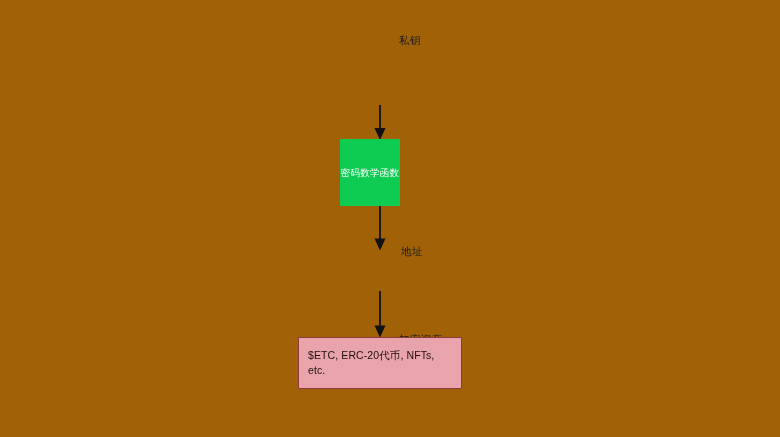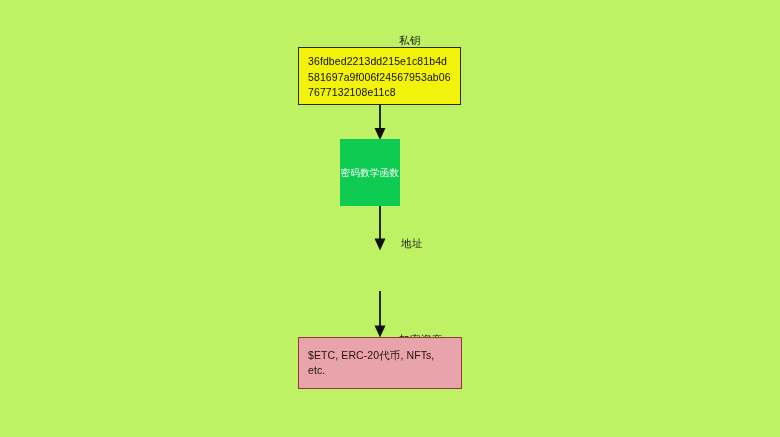--- a/index.html
+++ b/index.html
@@ -11,21 +11,21 @@
     height: 437px;
     background: #ffffff;
     font-family: "Liberation Sans", "DejaVu Sans", sans-serif;
     overflow: hidden;
   }
 
   #canvas {
     position: relative;
     width: 780px;
     height: 437px;
-    background: #bef264;
+    background: #a16207;
   }
 
   
   .node {
     position: absolute;
     box-sizing: border-box;
     display: flex;
     align-items: center;
   }
 
@@ -105,21 +105,21 @@
   
   .node-label {
     position: absolute;
     font-size: 10.5px;
     line-height: 14px;
     color: #1a1a1a;
     white-space: nowrap;
     letter-spacing: 0.4px;
   }
   .label-privatekey { left: 399px; top: 33px; }
-  .label-address    { left: 401px; top: 236px; }
+  .label-address    { left: 401px; top: 244px; }
   .label-assets     { left: 399px; top: 332px; }
 
   
   .connector {
     position: absolute;
     left: 0;
     top: 0;
     width: 780px;
     height: 437px;
     pointer-events: none;
@@ -143,23 +143,20 @@
     </g>
 
     <g>
       <line x1="380" y1="291" x2="380" y2="330" stroke="#111111" stroke-width="1.8"></line>
       <polygon points="380,337.5 374.5,325.5 385.5,325.5" fill="#111111"></polygon>
     </g>
   </svg>
 
   <div class="node-label label-privatekey">私钥</div>
 
-  <div class="node node-privatekey">
-    <span class="node-text">36fdbed2213dd215e1c81b4d581697a9f006f24567953ab067677132108e11c8</span>
-  </div>
 
   <div class="node node-cryptofn">
     <span class="node-text">密码数学函数</span>
   </div>
 
   <div class="node-label label-address">地址</div>
 
 
   <div class="node-label label-assets">加密资产</div>
 

